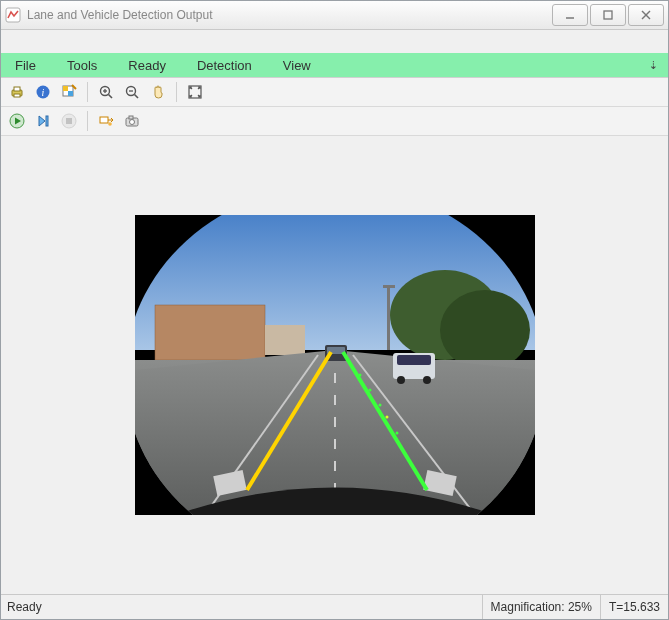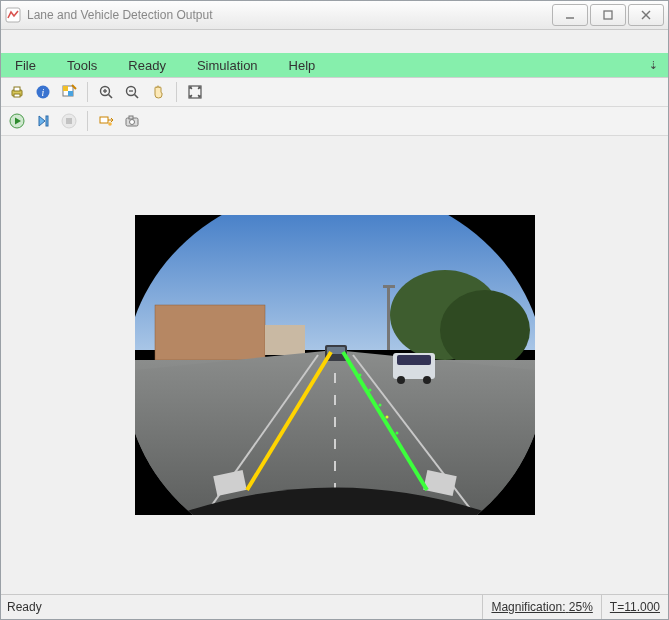--- a/index.html
+++ b/index.html
@@ -135,21 +135,20 @@
     display: flex;
     align-items: center;
     padding: 0 6px;
   }
   .status-field {
     border-left: 1px solid #c9c9c9;
     padding: 0 8px;
     display: flex;
     align-items: center;
     white-space: nowrap;
-    text-decoration: underline;
   }
 </style>
 </head>
 <body>
 
 <div class="window">
 
   <div class="titlebar">
     <span class="app-icon">
       <svg width="16" height="16" viewBox="0 0 16 16">
@@ -175,22 +174,22 @@
             <line x1="10" y1="2" x2="2" y2="10" stroke-width="1.5"></line>
           </svg>
       </div>
     </div>
   </div>
 
   <div class="menubar">
     <span class="menu-item">File</span>
     <span class="menu-item">Tools</span>
     <span class="menu-item">Ready</span>
-    <span class="menu-item">Simulation</span>
-    <span class="menu-item">Help</span>
+    <span class="menu-item">Detection</span>
+    <span class="menu-item">View</span>
     <span class="menu-arrow">⇣</span>
   </div>
 
   <div class="toolbar">
     <div class="tool-btn">
       <svg width="16" height="16" viewBox="0 0 16 16">
           <rect x="3" y="6" width="10" height="6" rx="1" fill="#d9c85a" stroke="#8a7a20"></rect>
           <rect x="5" y="3" width="6" height="4" fill="#fff" stroke="#8a7a20"></rect>
           <rect x="5" y="10" width="6" height="3" fill="#fff" stroke="#8a7a20"></rect>
         </svg>
@@ -340,15 +339,15 @@
     </div>
   </div>
 
   <div class="statusbar">
     <div class="status-left">
       <span>Ready</span>
     </div>
     <div class="status-field">
       <span>Magnification:</span>&nbsp;<span>25%</span>
     </div>
-    <div class="status-field">T=11.000</div>
+    <div class="status-field">T=15.633</div>
   </div>
 </div>
 
 </body></html>

